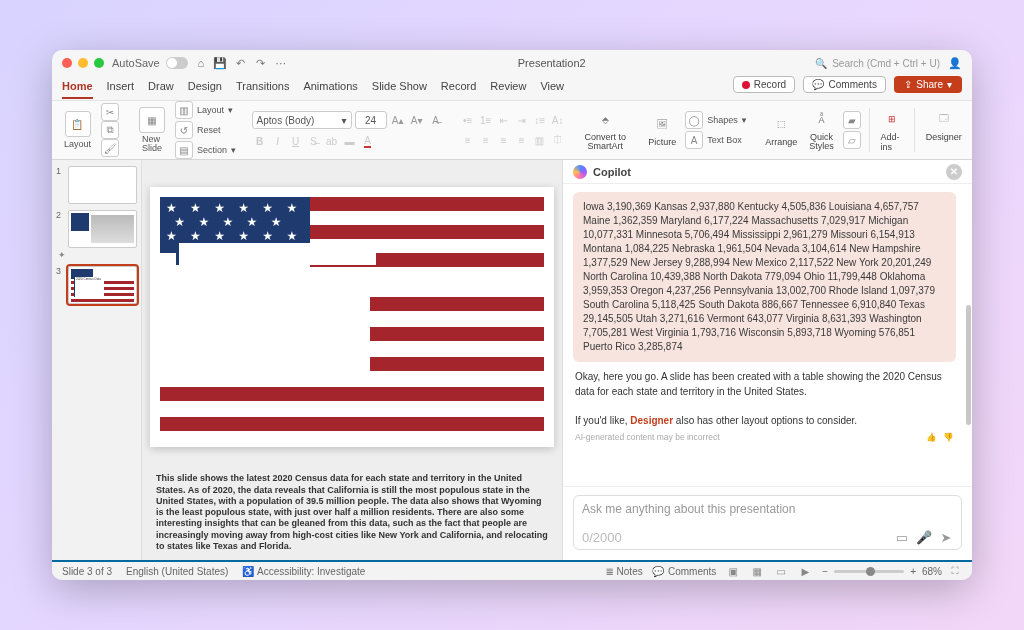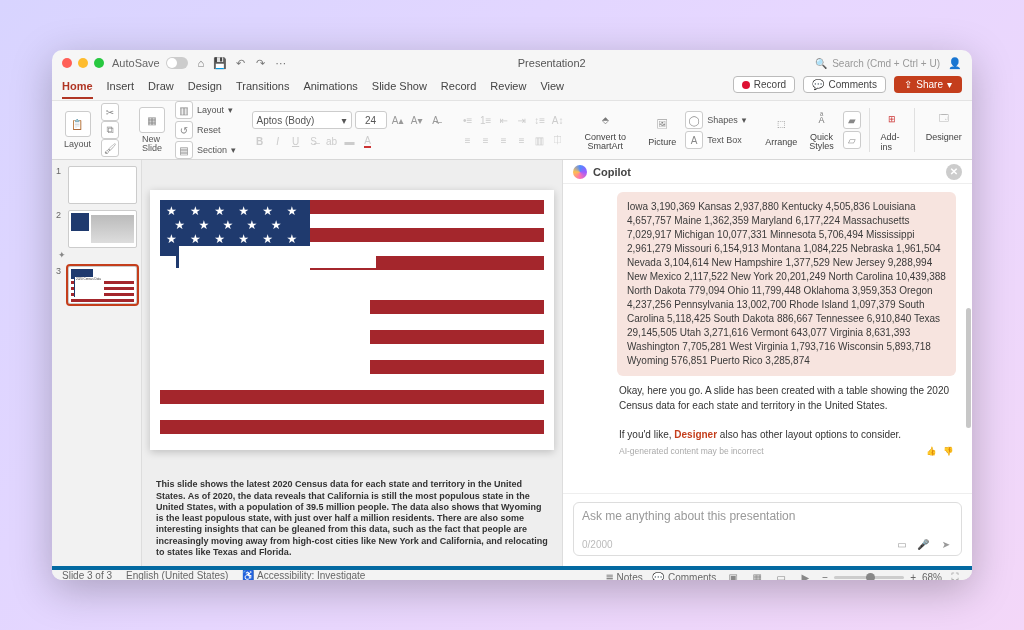--- a/index.html
+++ b/index.html
@@ -57,37 +57,37 @@
   .redstripe { position:absolute; left:0; right:0; height:14px; background:#a4262c;}
   .textcard { position:absolute; left:26px; top:56px; width:200px; background:#fff; padding:10px 12px 12px; border-left:3px solid #1f3a6e;}
   .textcard h3 { font-size:14px; font-weight:700; color:#222; line-height:1.15; margin-bottom:6px;}
   .textcard ul { list-style:disc; padding-left:14px; font-size:9px; color:#222; }
   .textcard li { margin-bottom:4px; line-height:1.25;}
   .notes { padding:6px 14px 8px; font-size:9px; color:#333; line-height:1.25; background:#eee;font-weight:bold;}
   
   .copilot { width:410px; background:#fff; border-left:1px solid #ddd; display:flex; flex-direction:column; }
   .cop-head { height:24px; display:flex; align-items:center; padding:0 10px; font-size:11px; font-weight:600; color:#444; border-bottom:1px solid #eee; gap:6px;}
   .cop-head .close { margin-left:auto; width:16px;height:16px;border-radius:50%;background:#ccc;color:#fff;display:flex;align-items:center;justify-content:center;font-size:10px;}
-  .cop-scroll { flex:1; overflow:hidden; position:relative;margin-left:44px; }
+  .cop-scroll { flex:1; overflow:hidden; position:relative; }
   .cop-scroll-inner{position:absolute;inset:0 6px 0 0;}
   .cop-scrollbar{position:absolute;right:1px;top:0;bottom:0;width:5px;}
   .cop-scrollbar .sthumb{position:absolute;right:0;width:5px;top:40%;height:120px;background:#c7c7c7;border-radius:3px;}
   .user-bubble { margin:8px 10px; background:#f7e4df; border-radius:6px; padding:8px 10px; font-size:10px; color:#3a3a3a; line-height:1.4; }
   .asst-bubble { margin:6px 12px 4px; font-size:10px; color:#333; line-height:1.45; }
   .asst-bubble .designer{color:#c43e1c;font-weight:600;}
   .disclaimer { font-size:8.5px; color:#aaa; margin:2px 12px 6px; display:flex; align-items:center;}
   .disclaimer .fb{margin-left:auto;display:flex;gap:6px;color:#bbb;}
   .cop-input { border-top:1px solid #eee; padding:8px 10px 10px;}
   .cop-input .field { border:1px solid #ddd; border-radius:6px; padding:6px 8px 4px; }
   .cop-input .ph { font-size:12px; color:#999; }
-  .cop-input .row2 { display:flex; align-items:center; margin-top:14px; font-size:10px; color:#bbb; gap:8px;}
+  .cop-input .row2 { display:flex; align-items:center; margin-top:14px; font-size:13px; color:#bbb; gap:8px;}
   .cop-input .row2 .sp{margin-left:auto}
   .cop-ico{width:14px;height:14px;display:flex;align-items:center;justify-content:center;color:#999;}
   
-  .status { height:14px; border-top:4px solid #0369a1; background:#f3f3f3; display:flex; align-items:flex-start; padding:0 10px; font-size:10px; color:#666; gap:14px;}
+  .status { height:20px; border-top:2px solid #0369a1; background:#f3f3f3; display:flex; align-items:center; padding:0 10px; font-size:10px; color:#666; gap:14px;}
   .status .right { margin-left:auto; display:flex; align-items:center; gap:10px;}
   .viewbtn{width:14px;height:14px;display:flex;align-items:center;justify-content:center;color:#888;}
   .zoom { display:flex; align-items:center; gap:6px;}
   .zoom .track{width:70px;height:3px;background:#ccc;border-radius:2px;position:relative;}
   .zoom .track .knob{position:absolute;left:45%;top:-3px;width:9px;height:9px;border-radius:50%;background:#888;}
   .copilot-logo{width:14px;height:14px;border-radius:50%;background:conic-gradient(#4f8bff,#9b5cff,#ff6fb0,#ffbf4f,#4f8bff);}
 </style>
 </head>
 <body>
 

